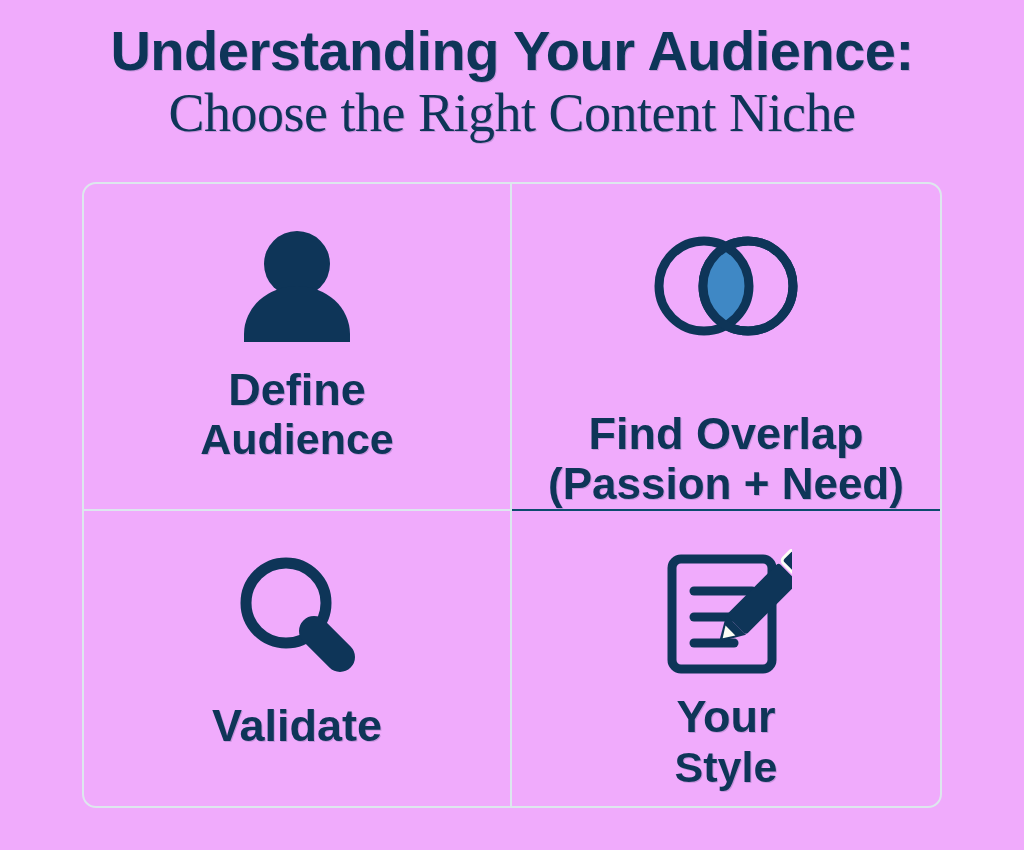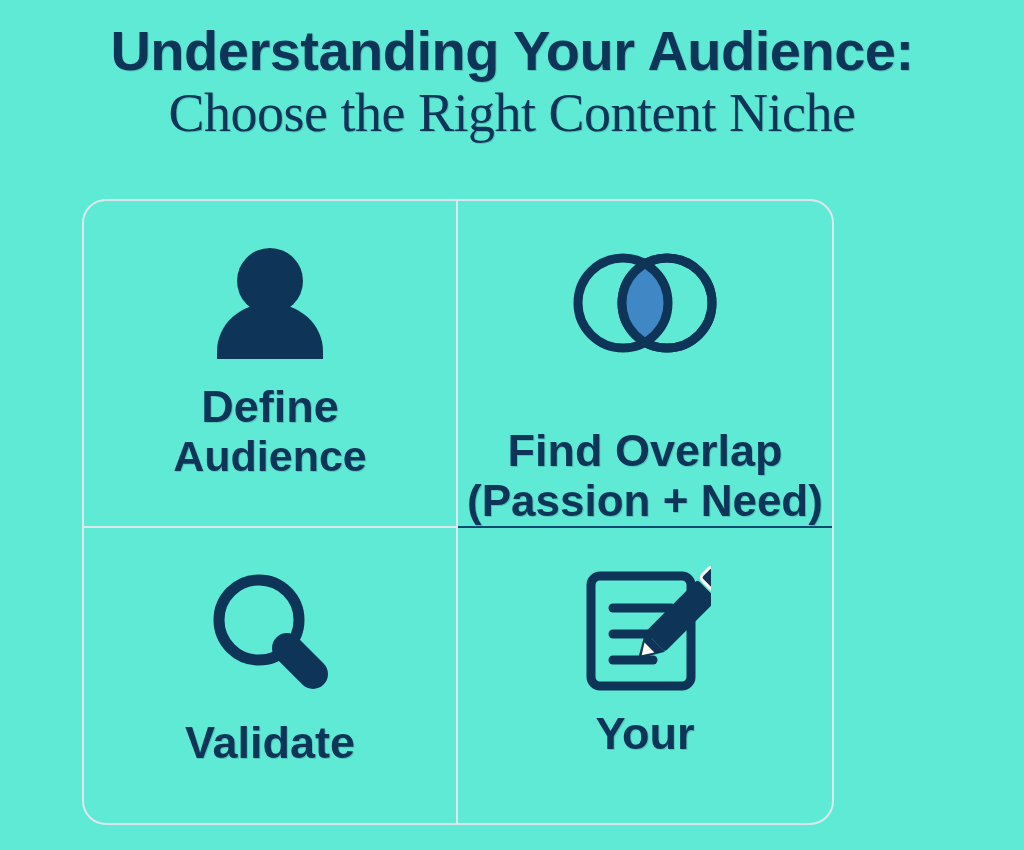--- a/index.html
+++ b/index.html
@@ -11,21 +11,21 @@
     width: 1024px;
     height: 850px;
     background: #fdfdf5;
     font-family: "Liberation Sans", sans-serif;
     overflow: hidden;
   }
   .poster {
     position: relative;
     width: 1024px;
     height: 850px;
-    background: #5eead4;
+    background: #f0abfc;
     box-sizing: border-box;
   }
 
   
   .title-block {
     position: absolute;
     left: 0;
     top: 20px;
     width: 1024px;
     text-align: center;
@@ -44,25 +44,25 @@
   .title-line-2 {
     font-size: 54px;
     font-weight: normal;
     font-family: Liberation Serif, serif;
   }
 
   
   .grid {
     position: absolute;
     left: 82px;
-    top: 199px;
-    width: 752px;
+    top: 182px;
+    width: 860px;
     height: 626px;
     border: 2px solid #dde7ed;
-    border-radius: 24px;
+    border-radius: 14px;
     box-sizing: border-box;
     display: grid;
     grid-template-columns: 1fr 1fr;
     grid-template-rows: 1fr 1fr;
     background: transparent;
     overflow: hidden;
   }
   .cell {
     position: relative;
     display: flex;
@@ -163,17 +163,18 @@
           <g transform="rotate(45 86 66)">
             <rect x="72" y="6" width="28" height="74" rx="3" ry="3" fill="#0e3558"></rect>
             <rect x="72" y="-14" width="28" height="17" rx="4" ry="4" fill="#0e3558" stroke="#fdfdf5" stroke-width="3"></rect>
             <path d="M72 80 L100 80 L86 104 Z" fill="#0e3558"></path>
             <path d="M79 88 L93 88 L86 99 Z" fill="#fdfdf5"></path>
           </g>
         </svg>
       </div>
       <div class="cell-label">
         <span class="l1">Your</span>
+        <span class="l2">Style</span>
       </div>
     </div>
 
   </div>
 </div>
 
 </body></html>

